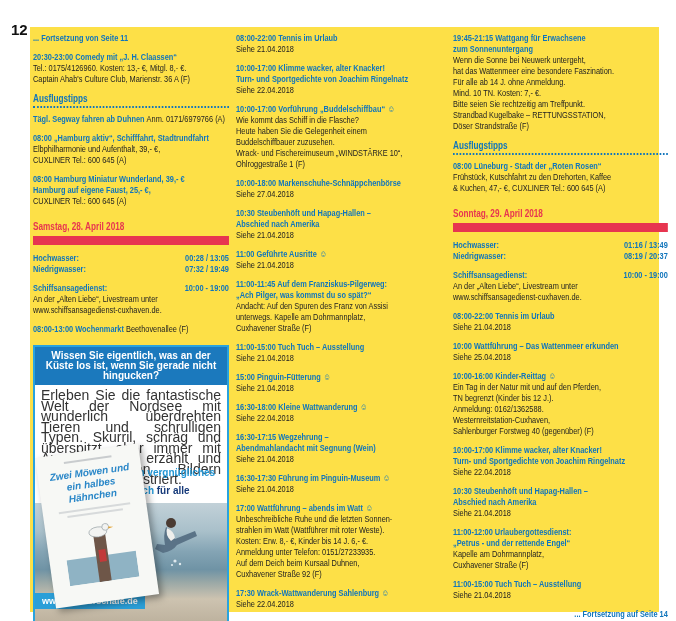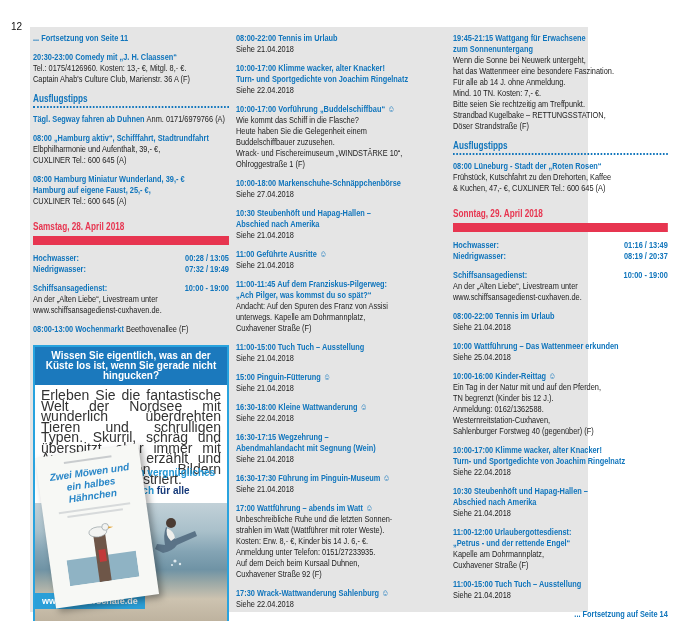--- a/index.html
+++ b/index.html
@@ -1,21 +1,21 @@
 <!DOCTYPE html>
 <html><head>
 <meta charset="utf-8">
 <style>
   html,body{margin:0;padding:0;}
   body{
     width:676px;height:621px;position:relative;overflow:hidden;
     background:#ffffff;font-family:"Liberation Sans",sans-serif;
   }
-  .pagenum{position:absolute;left:11px;top:21px;font-size:10px;font-weight:normal;color:#111;}
-  .panel{position:absolute;left:30px;top:27px;width:558px;height:585px;background:#e5e5e5;}
+  .pagenum{position:absolute;left:11px;top:21px;font-size:15px;font-weight:bold;color:#111;}
+  .panel{position:absolute;left:30px;top:27px;width:629px;height:585px;background:#fde047;}
   .col{position:absolute;top:6px;}
   .col1{left:3px;width:196px;}
   .col2{left:206px;width:212px;}
   .col3{left:423px;width:215px;}
   
   .blocks{transform:scaleX(0.82);transform-origin:0 0;}
   .col1 .blocks{width:239px;}
   .col2 .blocks{width:259px;}
   .col3 .blocks{width:262px;}
 

